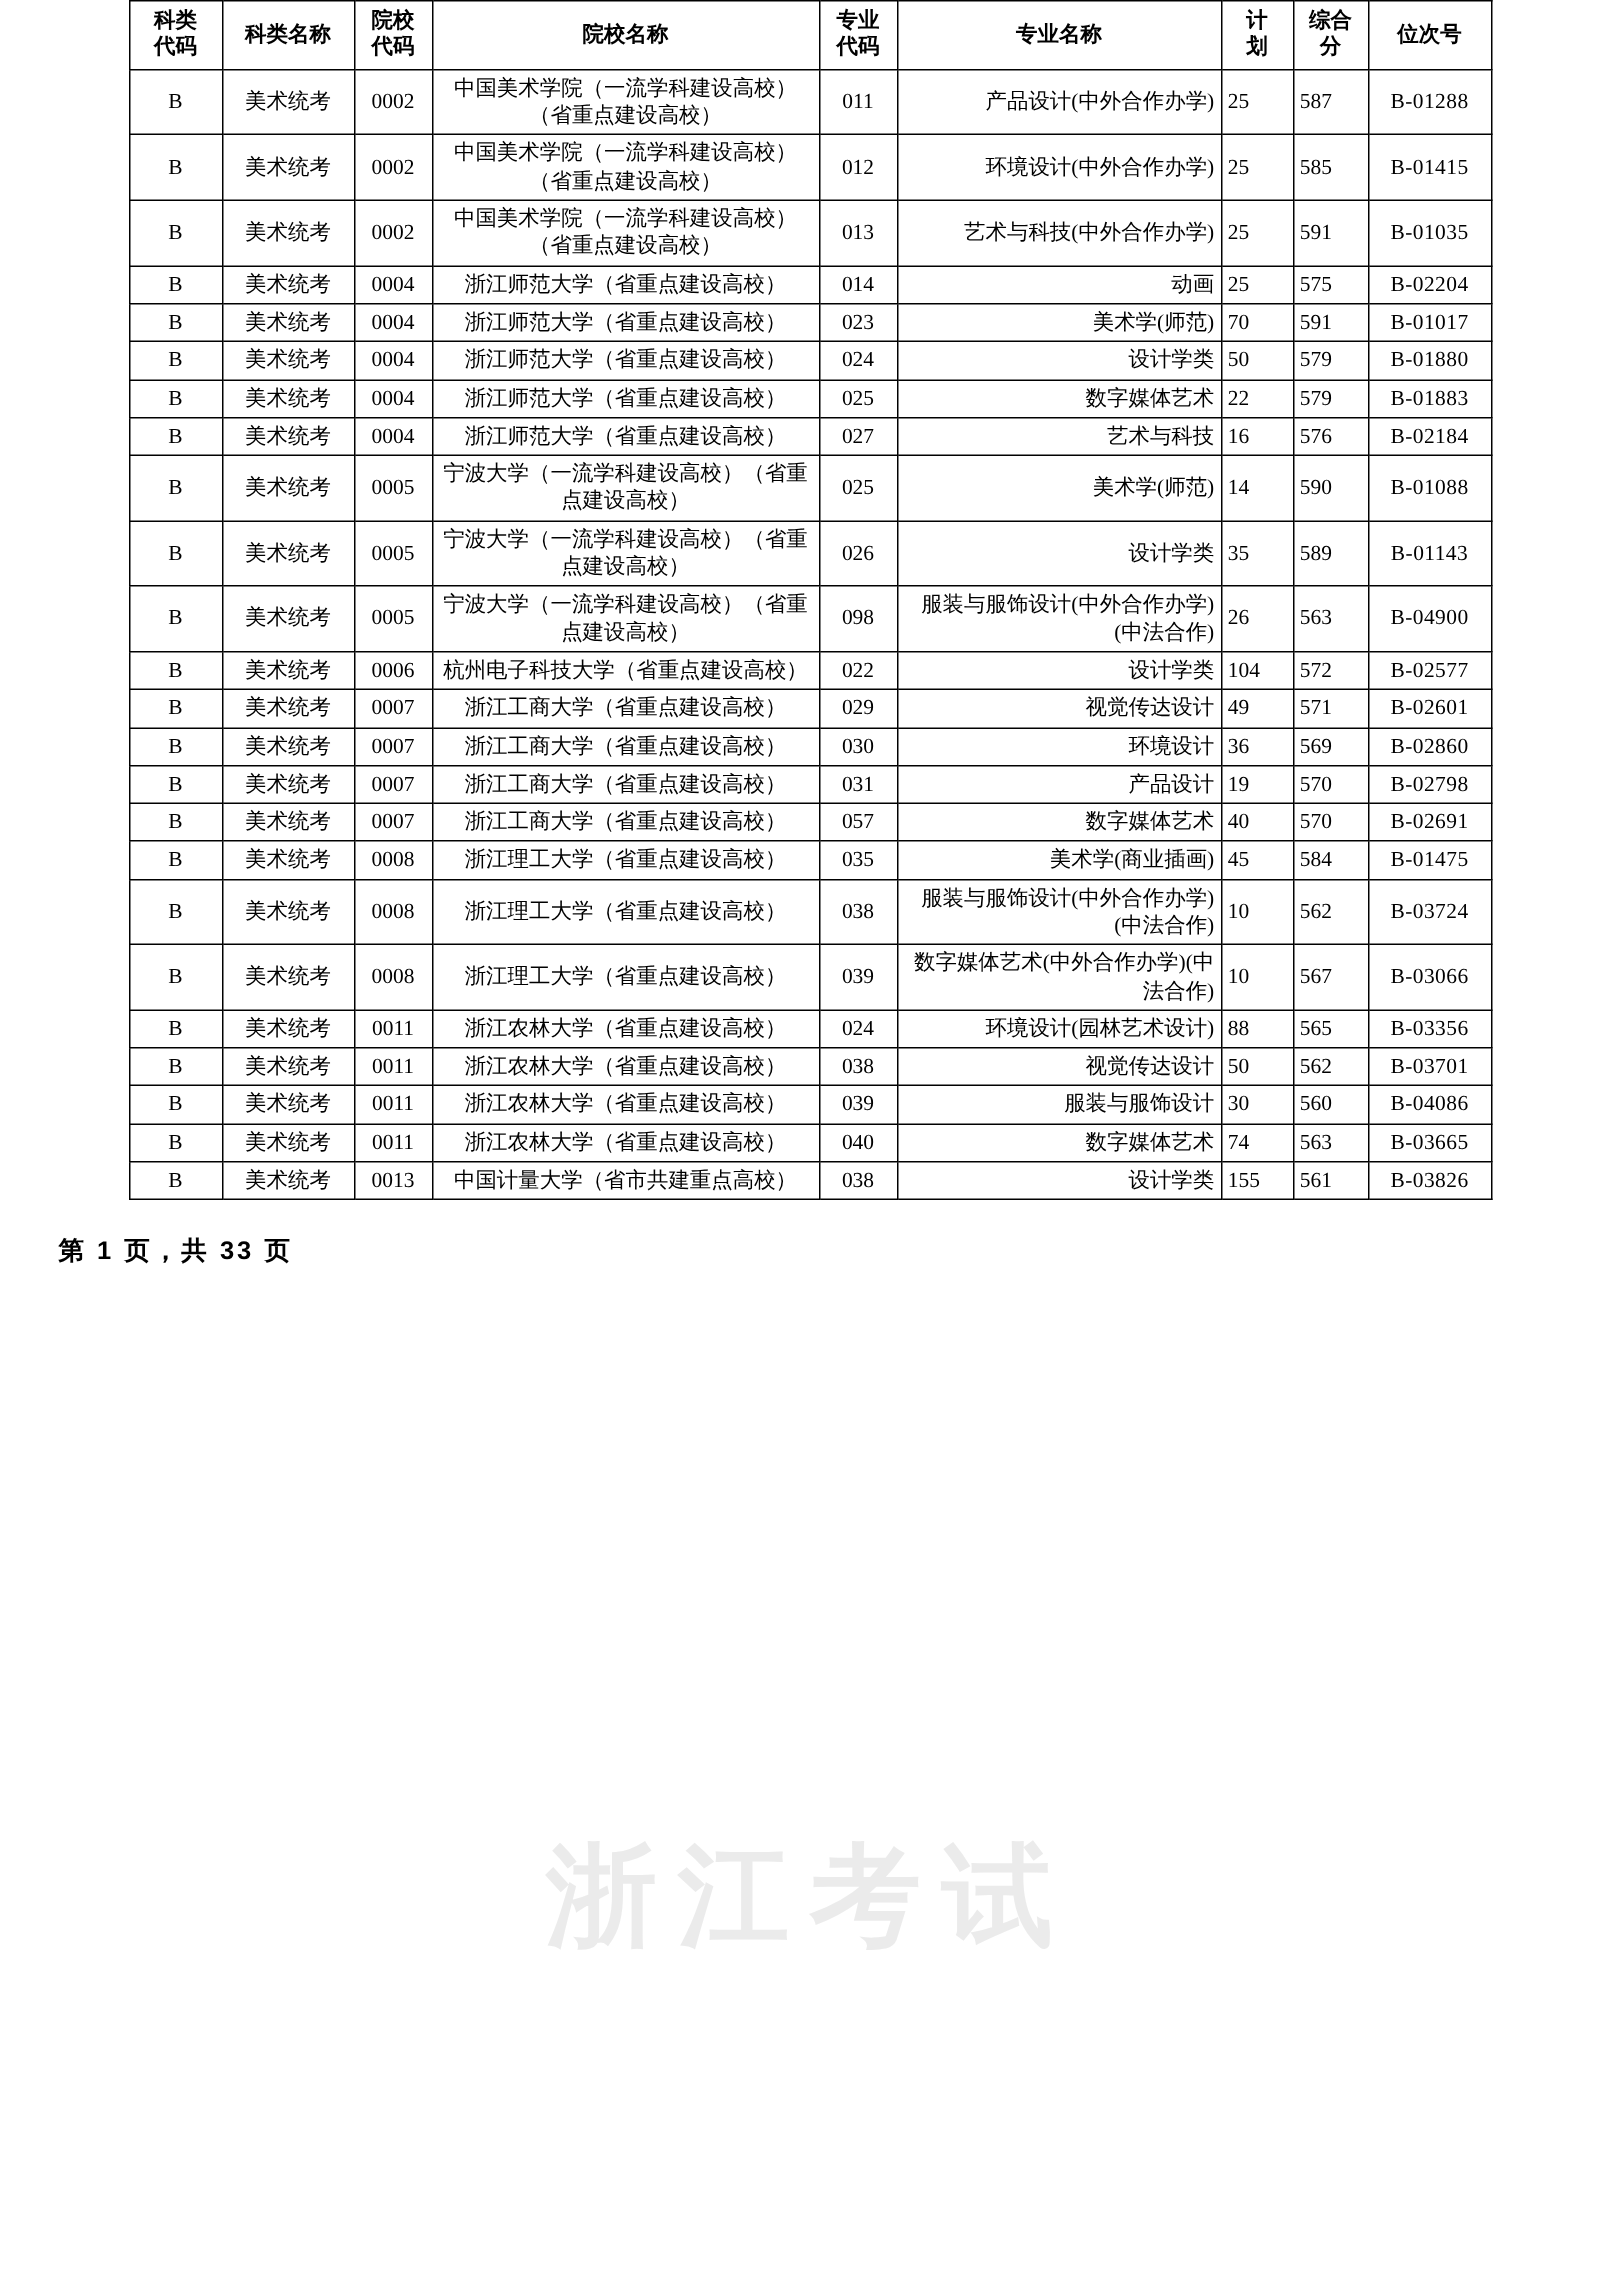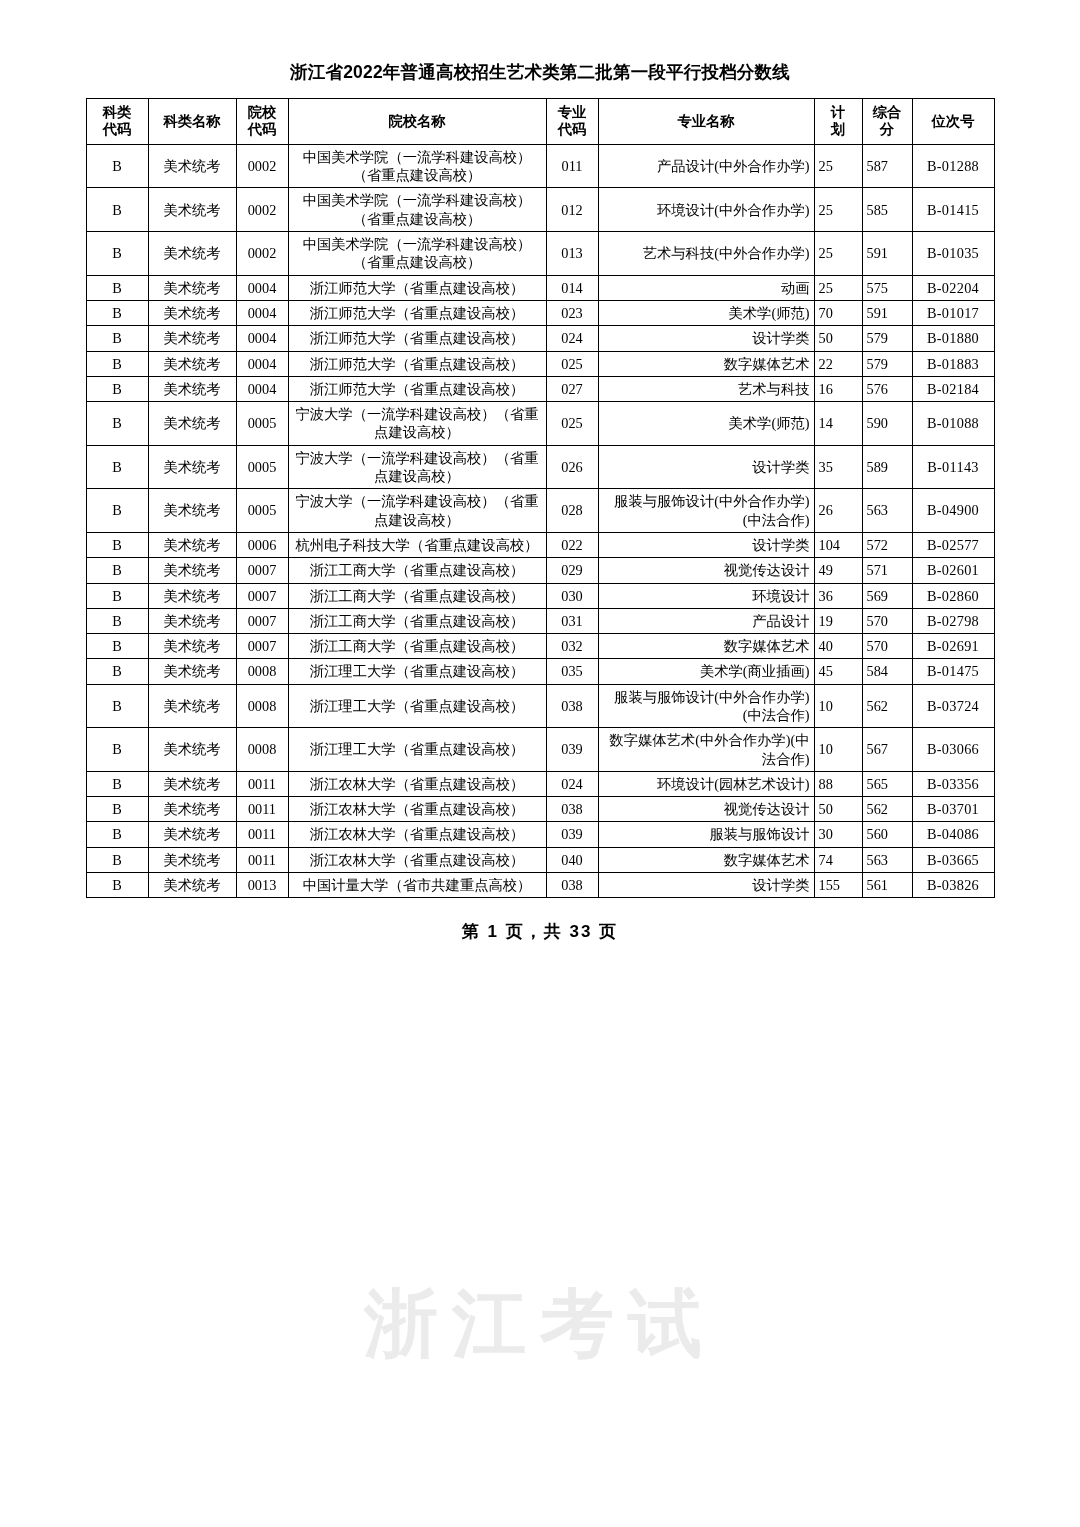--- a/index.html
+++ b/index.html
@@ -80,37 +80,37 @@
   col.c-score { width: 50px; }
   col.c-rank { width: 82px; }
 
   td.center { text-align: center; }
   td.school { text-align: center; padding-left: 5px; }
   td.major { text-align: right; padding-left: 6px; }
   td.num { text-align: left; }
   td.rank { text-align: center; letter-spacing: 0.3px; margin-left: 16px; }
 
   .footer {
-    text-align: center;
+    text-align: left;
     font-size: 17px;
     font-weight: bold;
     margin-top: 22px;
     letter-spacing: 2px;
     font-family: "Liberation Sans", "DejaVu Sans", sans-serif;
     position: relative;
     z-index: 2;
+    margin-left: 39px;
   }
   .hdr-stack { display: block; line-height: 1.22; }
 </style>
 </head>
 <body>
 
 <div class="page">
 
-  <div class="doc-title">浙江省2022年普通高校招生艺术类第二批第一段平行投档分数线</div>
 
   <div class="watermark">浙江考试</div>
 
   <table class="score-table">
     <colgroup>
       <col class="c-kelei-code">
       <col class="c-kelei-name">
       <col class="c-school-code">
       <col class="c-school-name">
       <col class="c-major-code">
@@ -256,21 +256,21 @@
           <td class="major">设计学类</td>
           <td class="num">35</td>
           <td class="num">589</td>
           <td class="rank">B-01143</td>
         </tr>
         <tr>
           <td class="center">B</td>
           <td class="center">美术统考</td>
           <td class="center">0005</td>
           <td class="school">宁波大学（一流学科建设高校）（省重点建设高校）</td>
-          <td class="center">028</td>
+          <td class="center">098</td>
           <td class="major">服装与服饰设计(中外合作办学)(中法合作)</td>
           <td class="num">26</td>
           <td class="num">563</td>
           <td class="rank">B-04900</td>
         </tr>
         <tr>
           <td class="center">B</td>
           <td class="center">美术统考</td>
           <td class="center">0006</td>
           <td class="school">杭州电子科技大学（省重点建设高校）</td>
@@ -311,21 +311,21 @@
           <td class="major">产品设计</td>
           <td class="num">19</td>
           <td class="num">570</td>
           <td class="rank">B-02798</td>
         </tr>
         <tr>
           <td class="center">B</td>
           <td class="center">美术统考</td>
           <td class="center">0007</td>
           <td class="school">浙江工商大学（省重点建设高校）</td>
-          <td class="center">032</td>
+          <td class="center">057</td>
           <td class="major">数字媒体艺术</td>
           <td class="num">40</td>
           <td class="num">570</td>
           <td class="rank">B-02691</td>
         </tr>
         <tr>
           <td class="center">B</td>
           <td class="center">美术统考</td>
           <td class="center">0008</td>
           <td class="school">浙江理工大学（省重点建设高校）</td>

